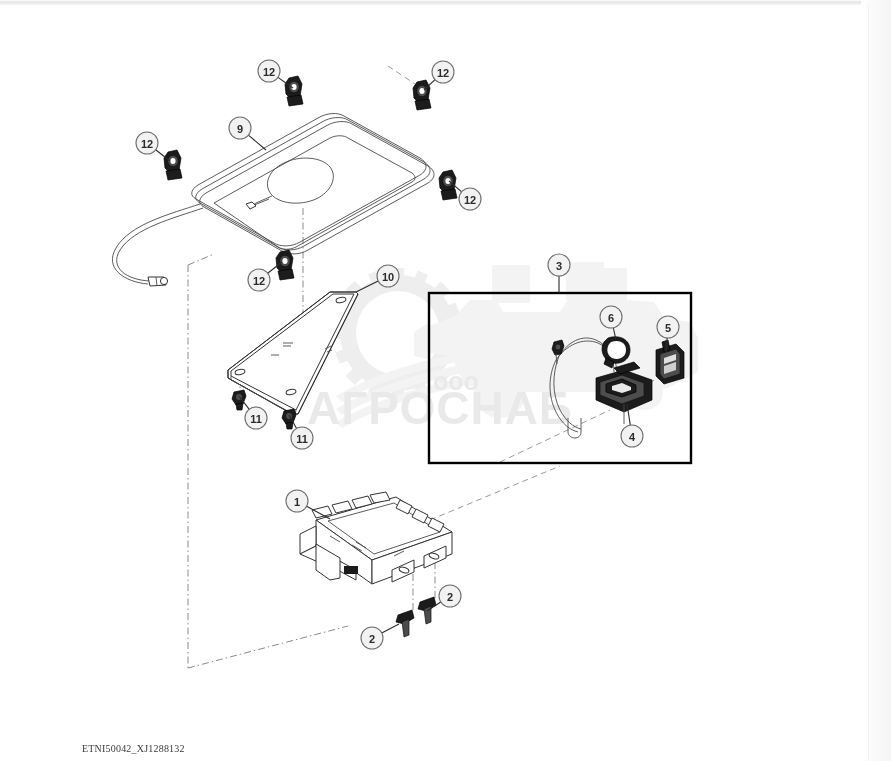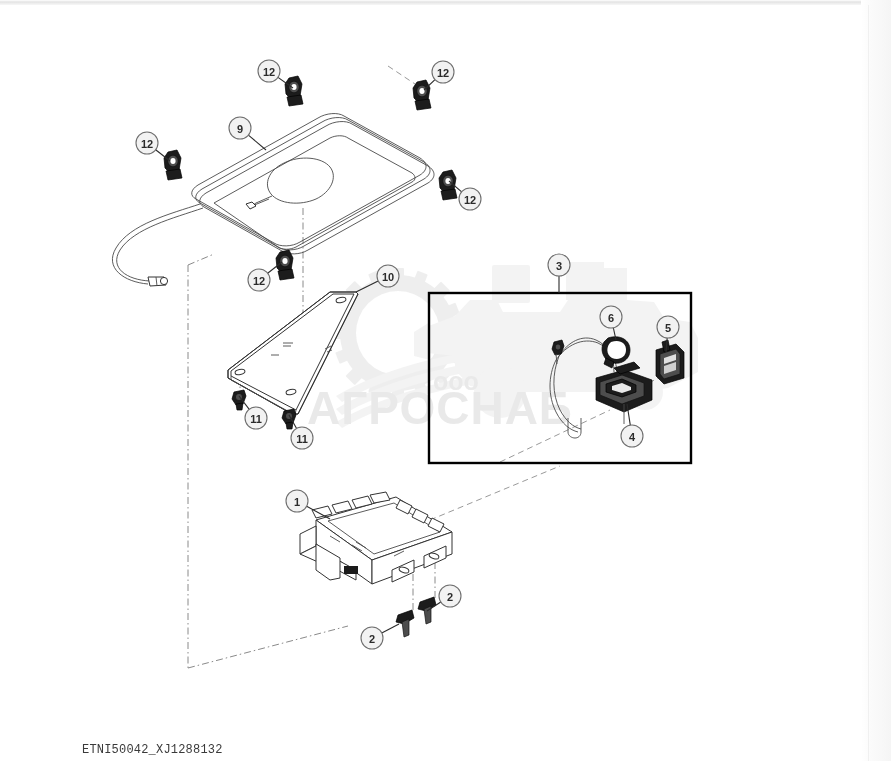--- a/index.html
+++ b/index.html
@@ -43,24 +43,24 @@
     background: #f0f0f0;
   }
   #svgroot {
     position: absolute;
     top: 0; left: 0;
   }
   .partnum {
     position: absolute;
     left: 82px;
     top: 743px;
-    font-size: 12px;
+    font-size: 10px;
     letter-spacing: 0.2px;
     color: #3a3a3a;
-    font-family: Liberation Mono, monospace;
+    font-family: Liberation Serif, serif;
     white-space: nowrap;
   }
   
   .callout-circle {
     fill: #f2f2f2;
     stroke: #6e6e6e;
     stroke-width: 1.1;
   }
   .callout-text {
     font-family: "Liberation Sans", sans-serif;

